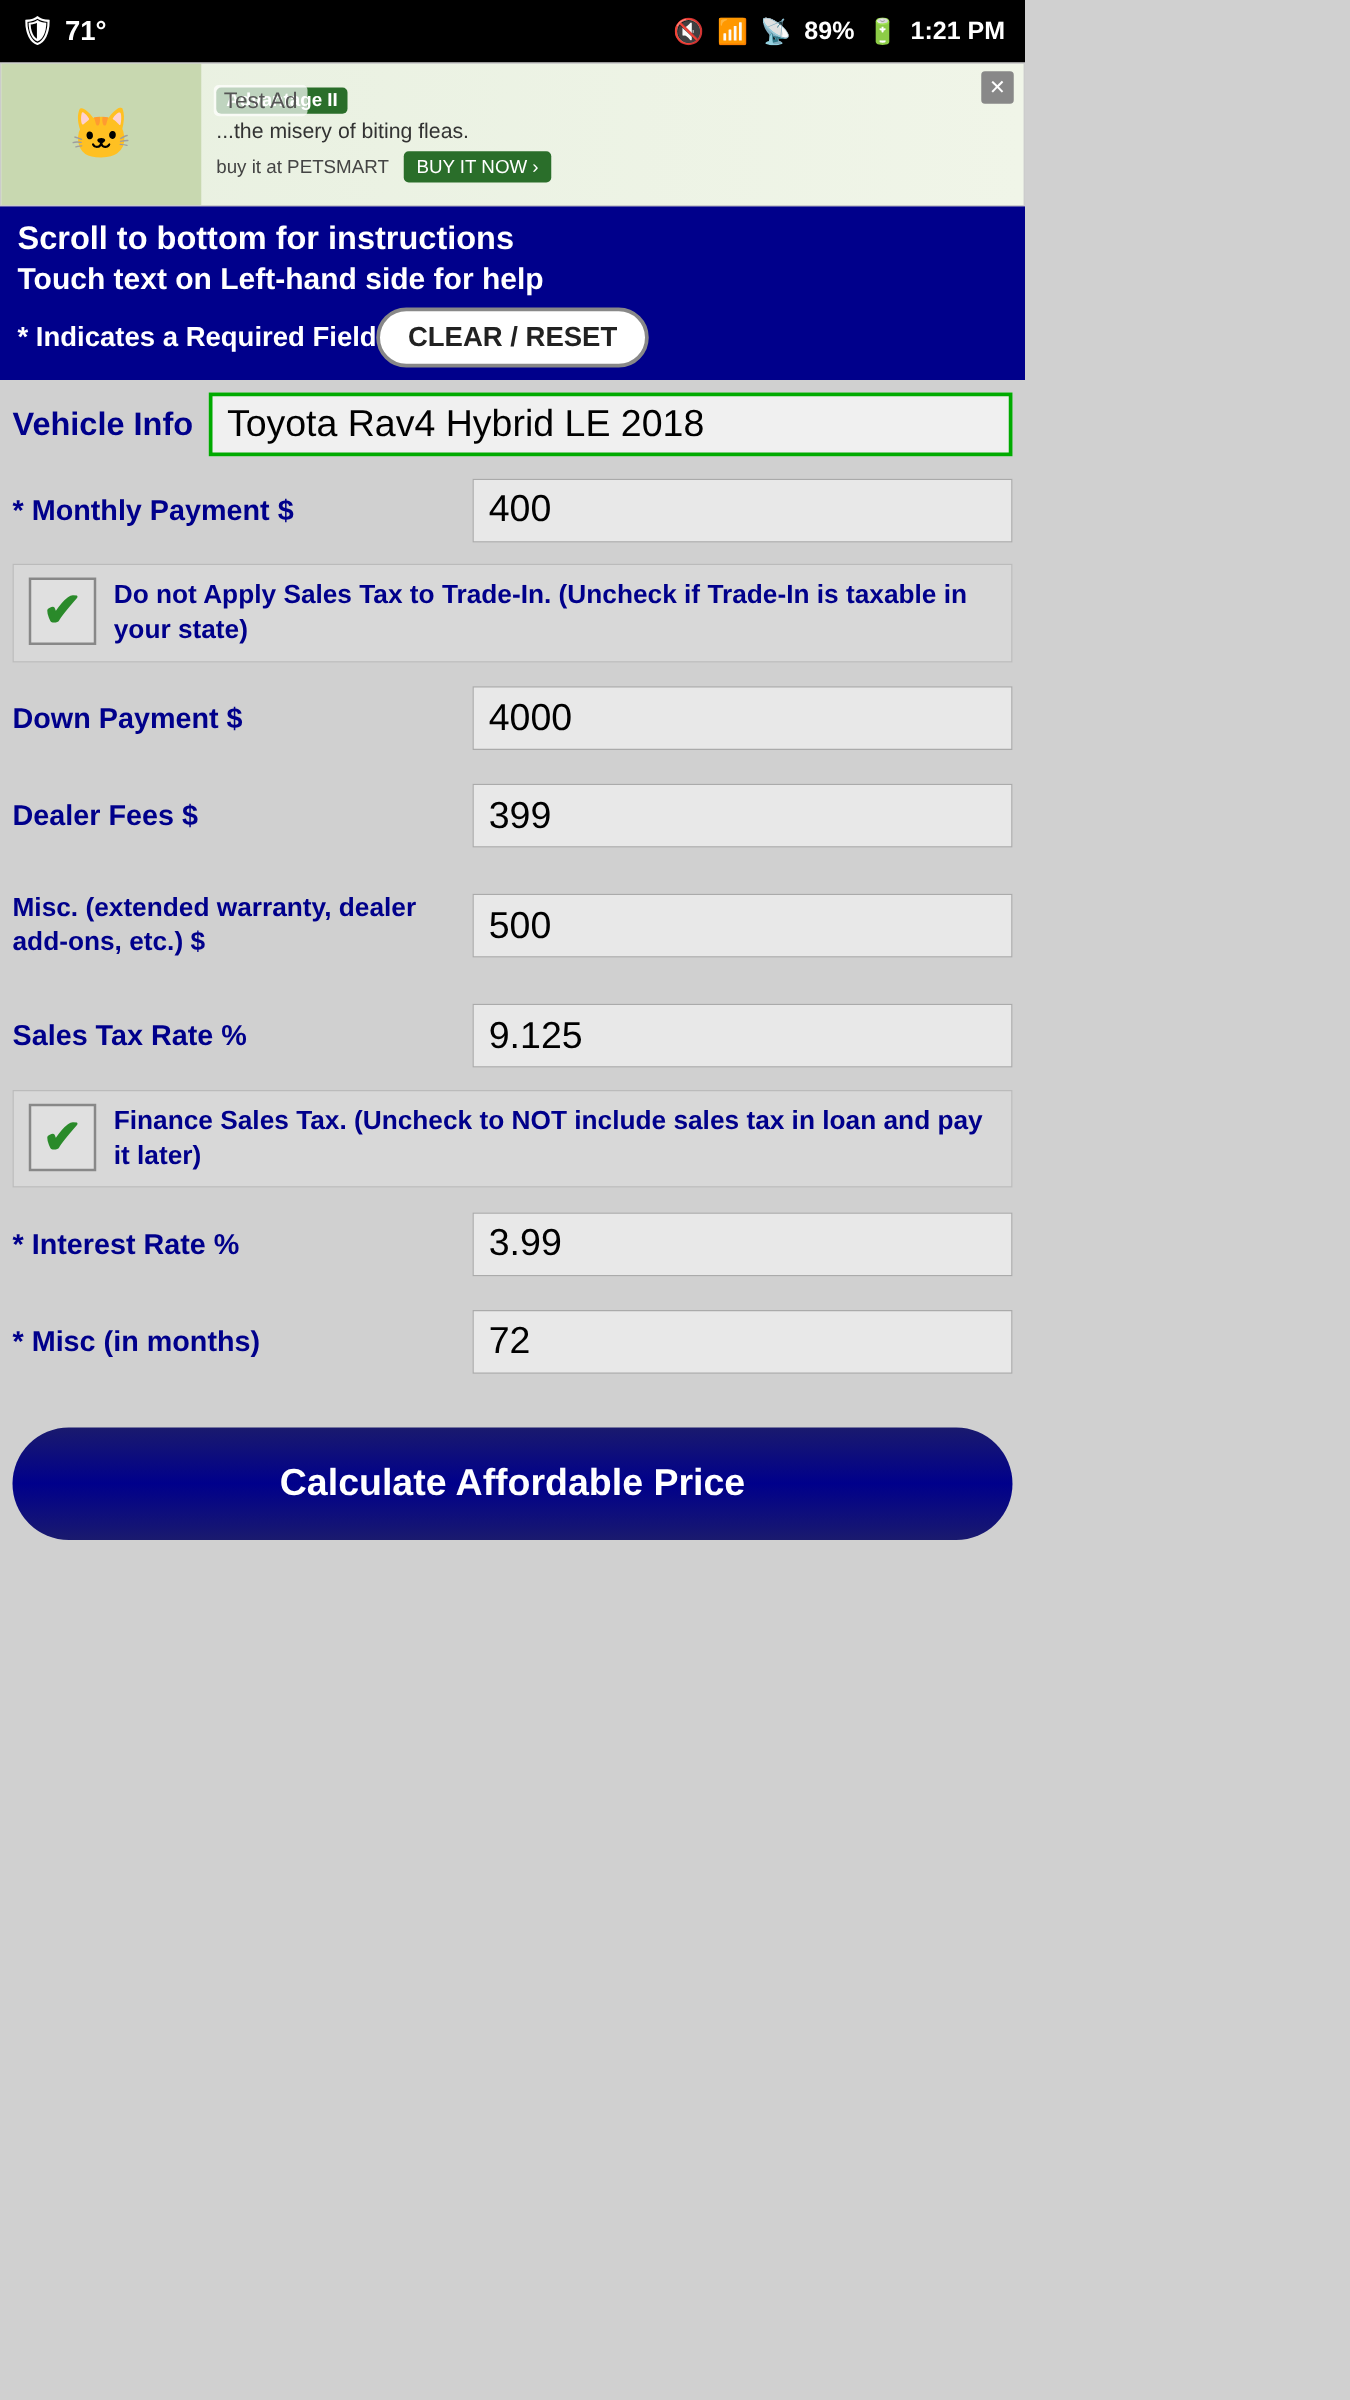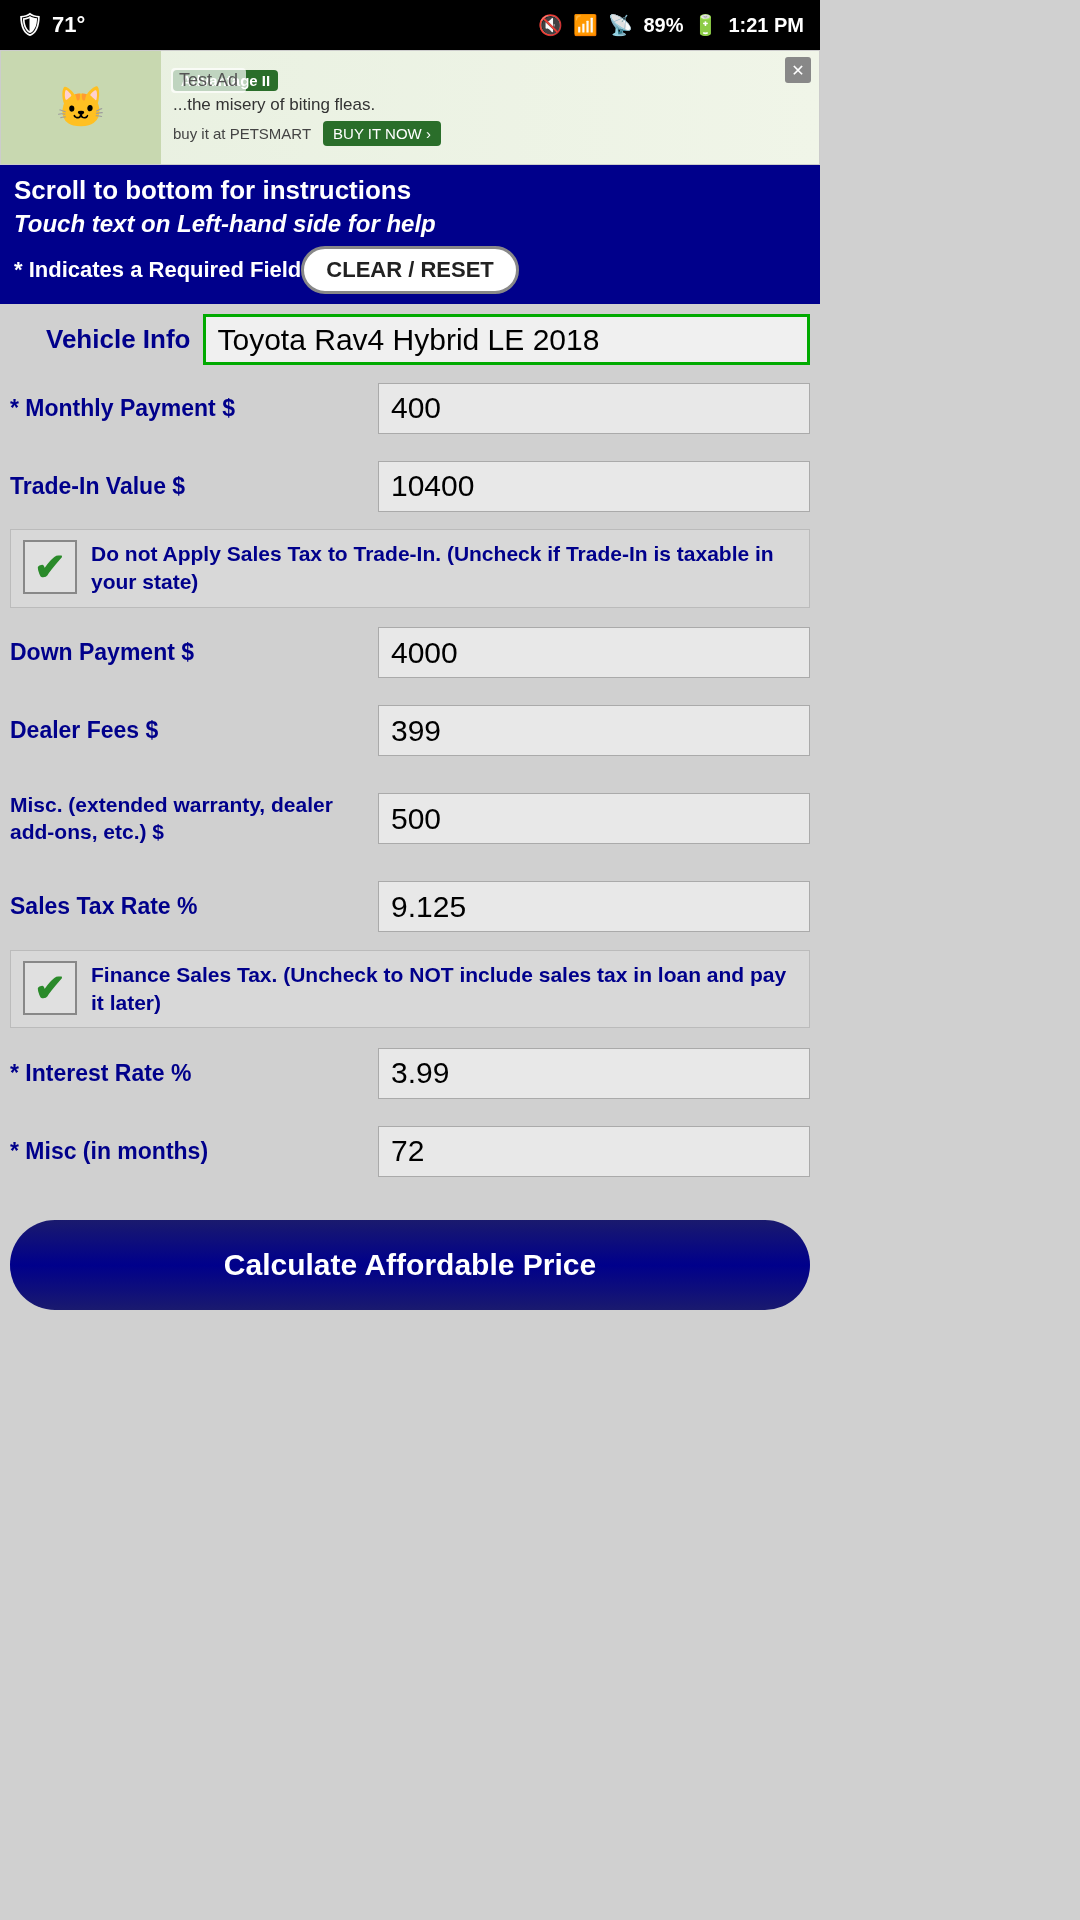--- a/index.html
+++ b/index.html
@@ -107,21 +107,20 @@
       flex-direction: column;
       gap: 4px;
     }
     .header-row1 {
       font-size: 26px;
       font-weight: bold;
     }
     .header-row2 {
       font-size: 24px;
       font-weight: bold;
-      font-style: italic;
     }
     .header-row3 {
       display: flex;
       align-items: center;
       margin-top: 4px;
     }
     .header-required {
       font-size: 22px;
       font-weight: bold;
     }
@@ -173,21 +172,20 @@
     .form-input.vehicle-input {
       border: 3px solid #00aa00;
       background: #f0f0f0;
     }
 
     
     .vehicle-row {
       display: flex;
       align-items: center;
       margin-bottom: 8px;
-      margin-left: 36px;
     }
     .vehicle-label {
       flex: 0 0 auto;
       font-size: 26px;
       font-weight: bold;
       color: #00008b;
       padding-right: 12px;
       white-space: nowrap;
     }
     .vehicle-input-wrap {
@@ -307,26 +305,20 @@
     </div>
   </div>
 
   <div class="form-row">
     <div class="form-label">* Monthly Payment $</div>
     <div class="form-input-wrap">
       <input class="form-input" type="number" value="400" style="">
     </div>
   </div>
 
-  <div class="form-row">
-    <div class="form-label">Trade-In Value $</div>
-    <div class="form-input-wrap">
-      <input class="form-input" type="number" value="10400" style="">
-    </div>
-  </div>
 
   <div class="checkbox-row">
     <div class="checkbox-box">
       <span class="checkbox-check">✔</span>
     </div>
     <div class="checkbox-label">Do not Apply Sales Tax to Trade-In. (Uncheck if Trade-In is taxable in your state)</div>
   </div>
 
   <div class="form-row">
     <div class="form-label">Down Payment $</div>

